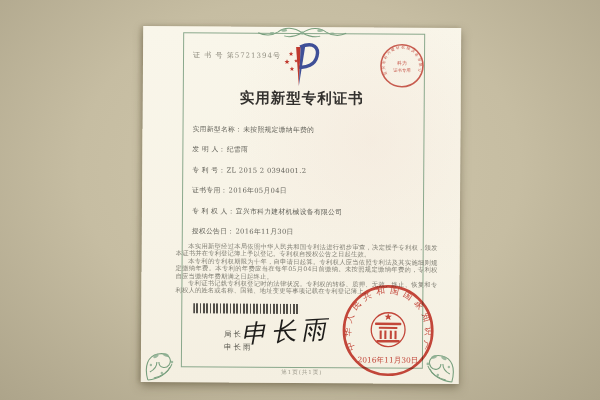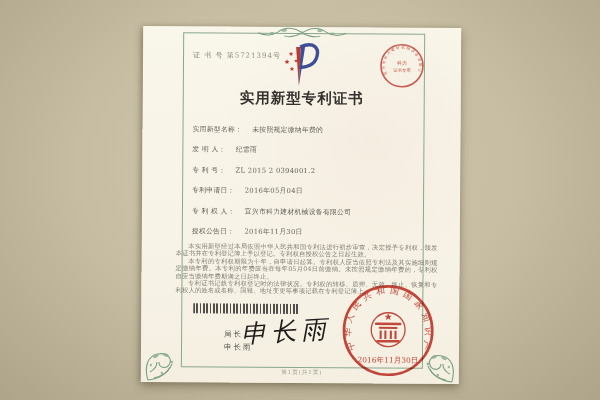--- a/index.html
+++ b/index.html
@@ -23,21 +23,21 @@
   .ornament-top{position:absolute;left:50%;top:-1px;transform:translateX(-50%);}
   .cert-no{position:absolute;left:50px;top:24px;font-size:7px;color:#8f8c7f;letter-spacing:1px;white-space:nowrap;}
   .logo{position:absolute;left:141px;top:13px;}
   .v-seal{position:absolute;left:236px;top:15px;opacity:.85;mix-blend-mode:multiply;}
   .title{
     position:absolute;left:0;right:0;top:62px;text-align:center;
     font-size:14.5px;font-weight:bold;letter-spacing:1px;color:#33312e;white-space:nowrap;
   }
   .fields{position:absolute;left:50px;top:98px;right:24px;}
   .field-row{height:20.4px;font-size:6.8px;color:#63625a;white-space:nowrap;letter-spacing:.3px;}
-  .field-row .lbl{margin-right:10px;}
+  .field-row .lbl{margin-right:1px;}
   .paras{position:absolute;left:34px;right:22px;top:216px;color:#807f74;}
   .paras p{margin:0;font-size:6.3px;line-height:7.4px;text-align:justify;text-indent:2em;letter-spacing:.2px;}
   .barcode{
     position:absolute;left:52px;top:277px;width:106px;height:10px;opacity:.82;
     background:repeating-linear-gradient(90deg,
       #2e2c28 0,#2e2c28 1.4px,transparent 1.4px,transparent 2.8px,
       #2e2c28 2.8px,#2e2c28 5px,transparent 5px,transparent 6.6px,
       #2e2c28 6.6px,#2e2c28 7.4px,transparent 7.4px,transparent 10px);
   }
   .sig-printed{position:absolute;left:58px;top:302px;font-size:7.5px;line-height:12.5px;color:#5a5950;letter-spacing:2px;margin-left:25px;}
@@ -111,21 +111,21 @@
       <div class="field-row">
         <span class="lbl">实用新型名称：</span><span>未按照规定缴纳年费的</span>
       </div>
       <div class="field-row">
         <span class="lbl">发  明  人：</span><span>纪雪雨</span>
       </div>
       <div class="field-row">
         <span class="lbl">专  利  号：</span><span>ZL 2015 2 0394001.2</span>
       </div>
       <div class="field-row">
-        <span class="lbl">专利申请日：</span><span>2016年05月04日</span>
+        <span class="lbl">证书专用：</span><span>2016年05月04日</span>
       </div>
       <div class="field-row">
         <span class="lbl">专 利 权 人：</span><span>宜兴市科力建材机械设备有限公司</span>
       </div>
       <div class="field-row">
         <span class="lbl">授权公告日：</span><span>2016年11月30日</span>
       </div>
     </div>
 
     <div class="paras">

